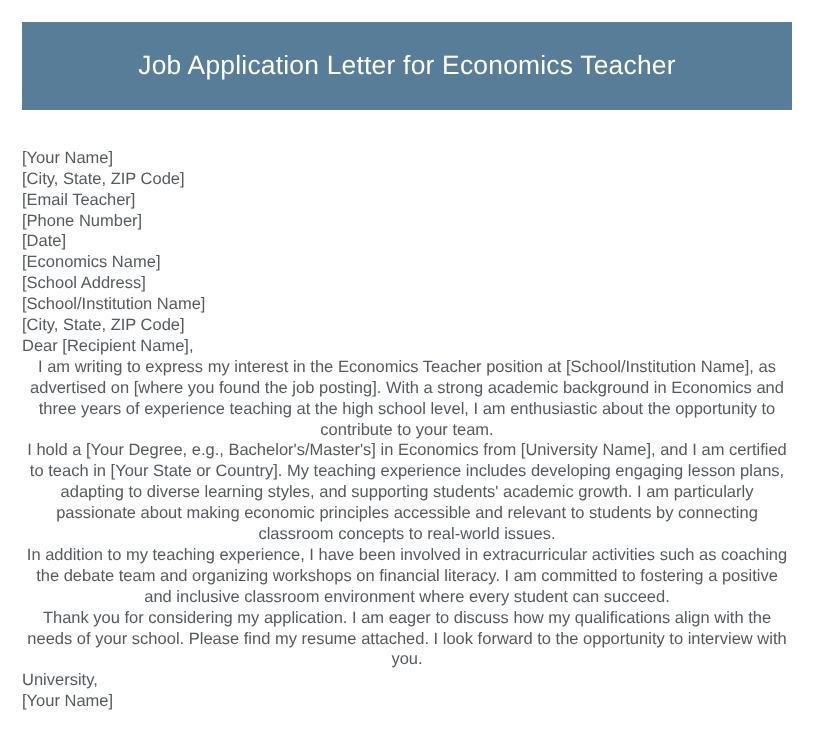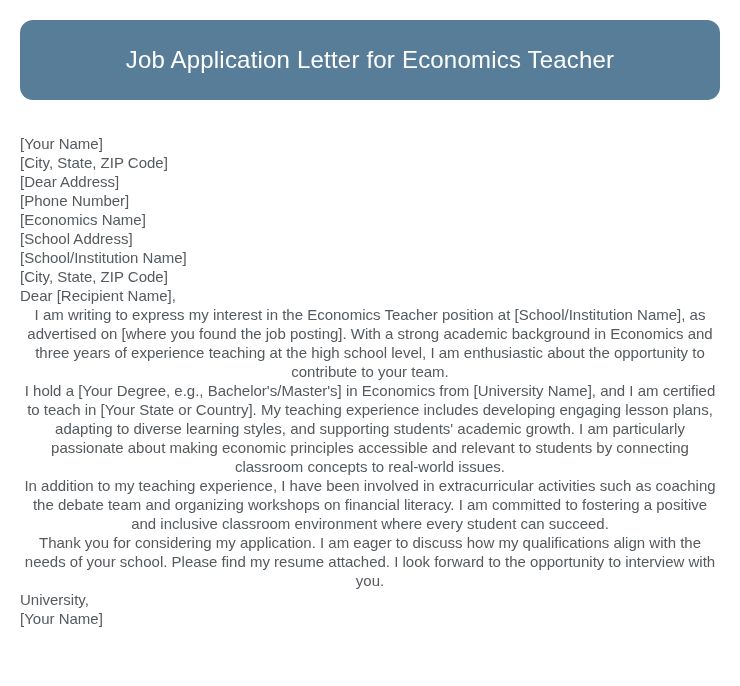--- a/index.html
+++ b/index.html
@@ -21,21 +21,20 @@
     box-sizing: border-box;
   }
   #letter-header {
     margin: 20px 20px 0 20px;
     height: 80px;
     background: #577d98;
     display: flex;
     align-items: center;
     justify-content: center;
     box-sizing: border-box;
-    border-radius: 13px;
   }
   #letter-title {
     color: #ffffff;
     font-size: 24px;
     font-weight: normal;
     letter-spacing: 0.2px;
     line-height: 1.1;
     text-align: center;
     margin: 0;
     font-family: "Liberation Sans", sans-serif;
@@ -68,22 +67,23 @@
 
   <div id="letter-header">
     <h1 id="letter-title">Job Application Letter for Economics Teacher</h1>
   </div>
 
   <div id="letter-body">
 
     <div>
       <span class="letter-line">[Your Name]</span>
       <span class="letter-line">[City, State, ZIP Code]</span>
-      <span class="letter-line">[Dear Address]</span>
+      <span class="letter-line">[Email Teacher]</span>
       <span class="letter-line">[Phone Number]</span>
+      <span class="letter-line">[Date]</span>
     </div>
 
     <div>
       <span class="letter-line">[Economics Name]</span>
       <span class="letter-line">[School Address]</span>
       <span class="letter-line">[School/Institution Name]</span>
       <span class="letter-line">[City, State, ZIP Code]</span>
     </div>
 
     <span class="letter-line">Dear [Recipient Name],</span>

